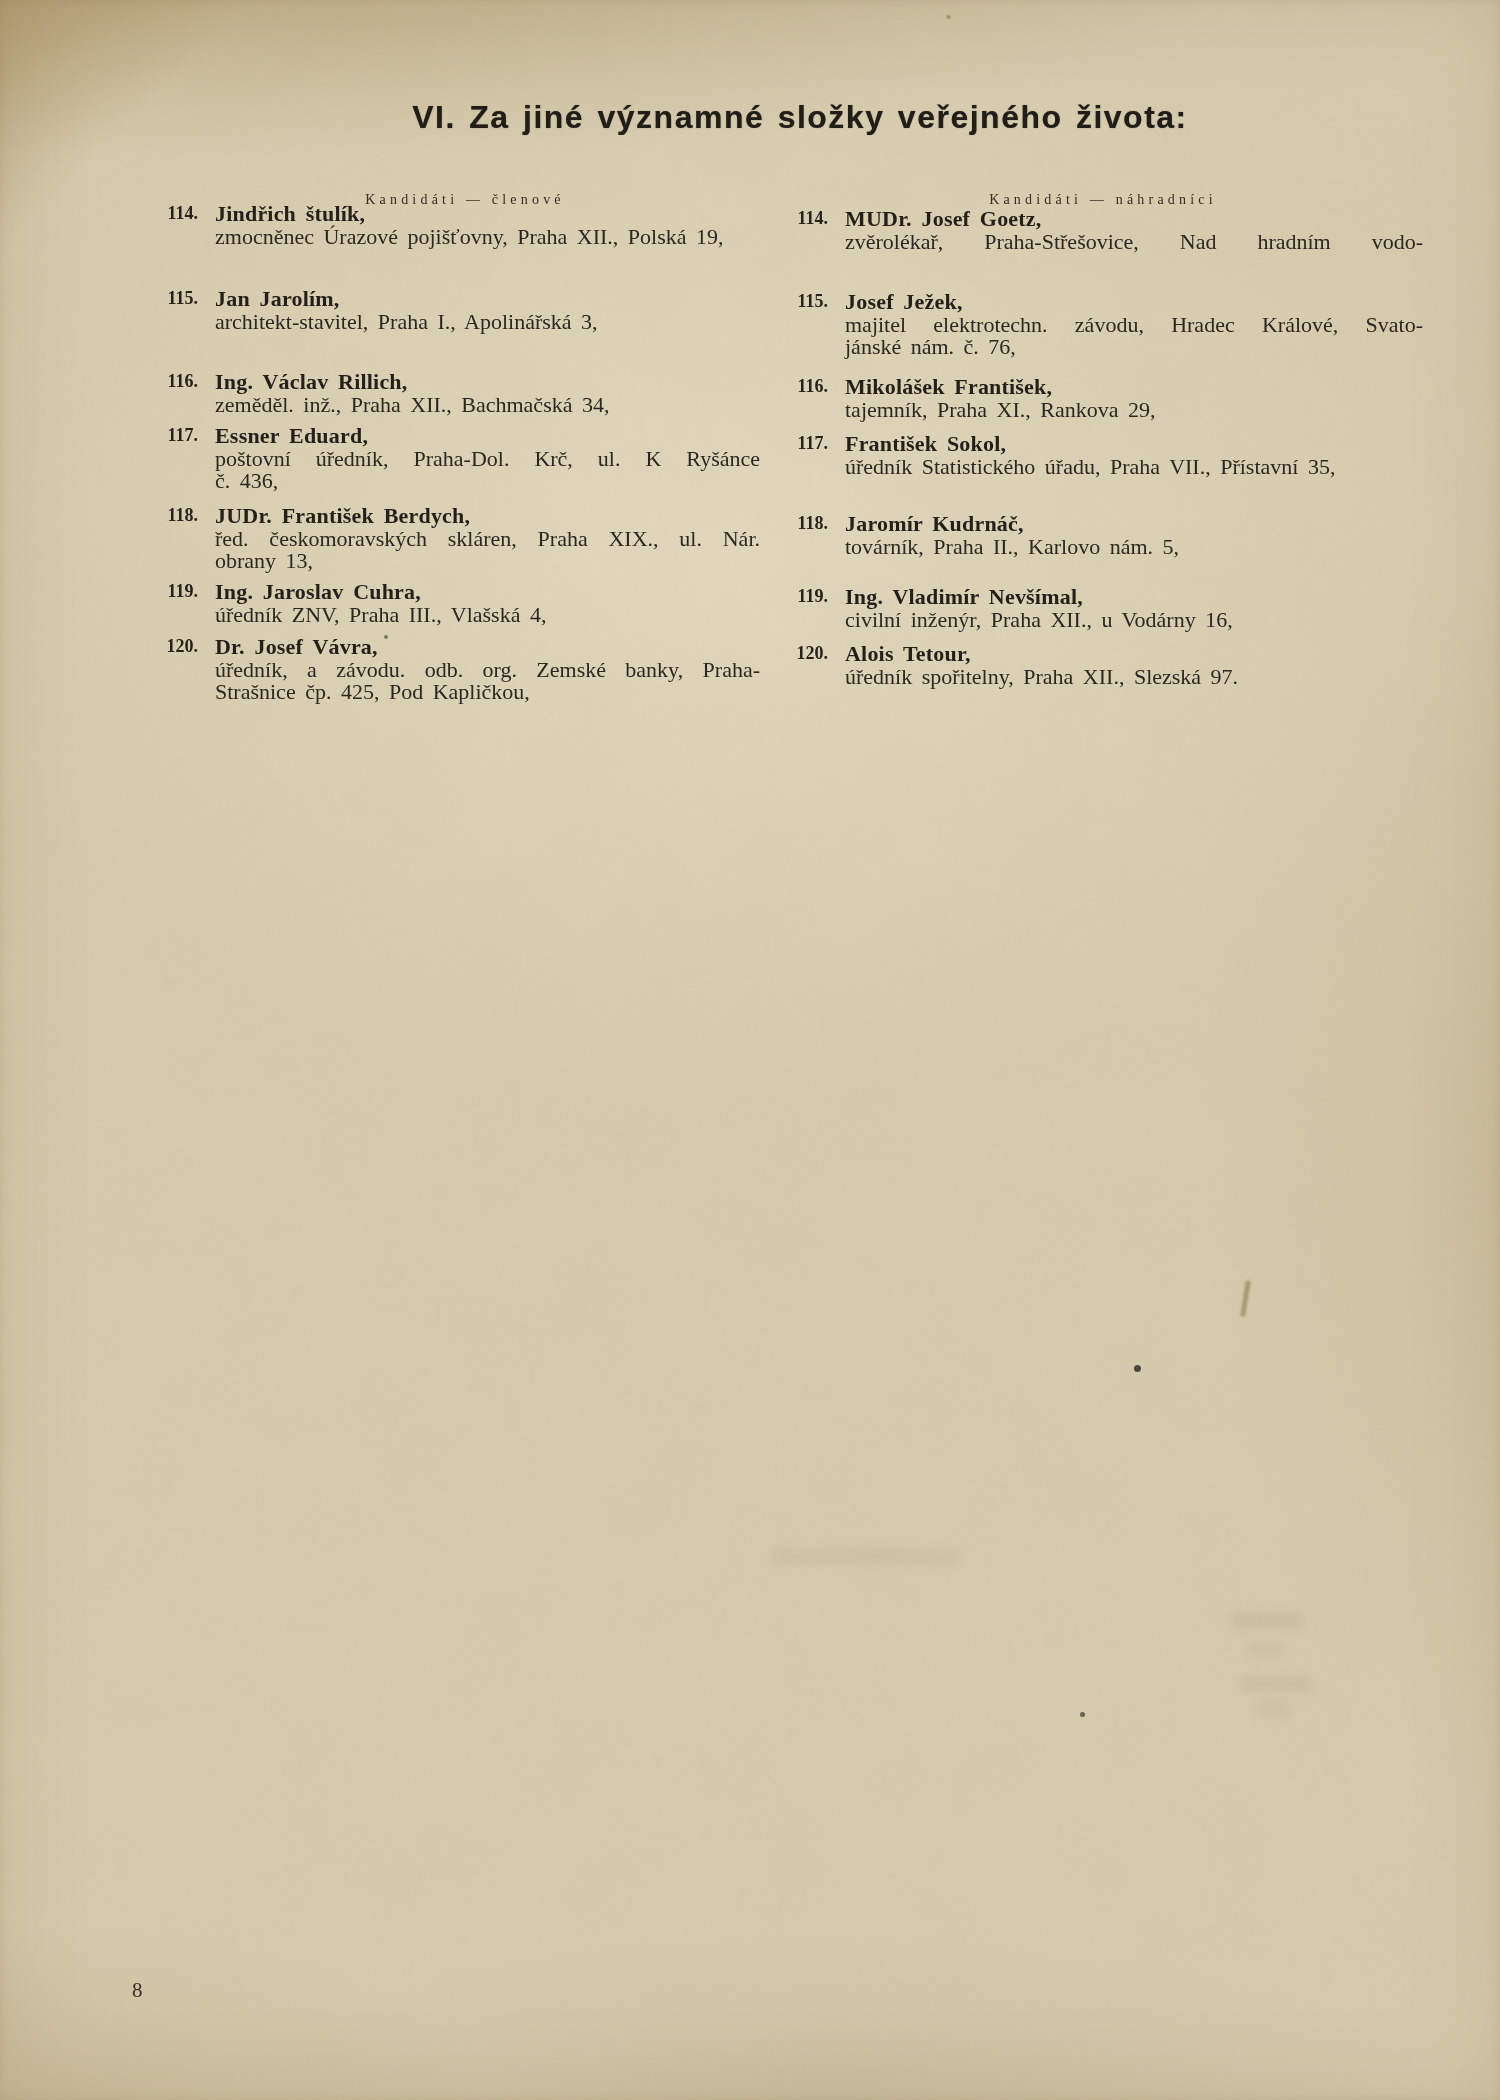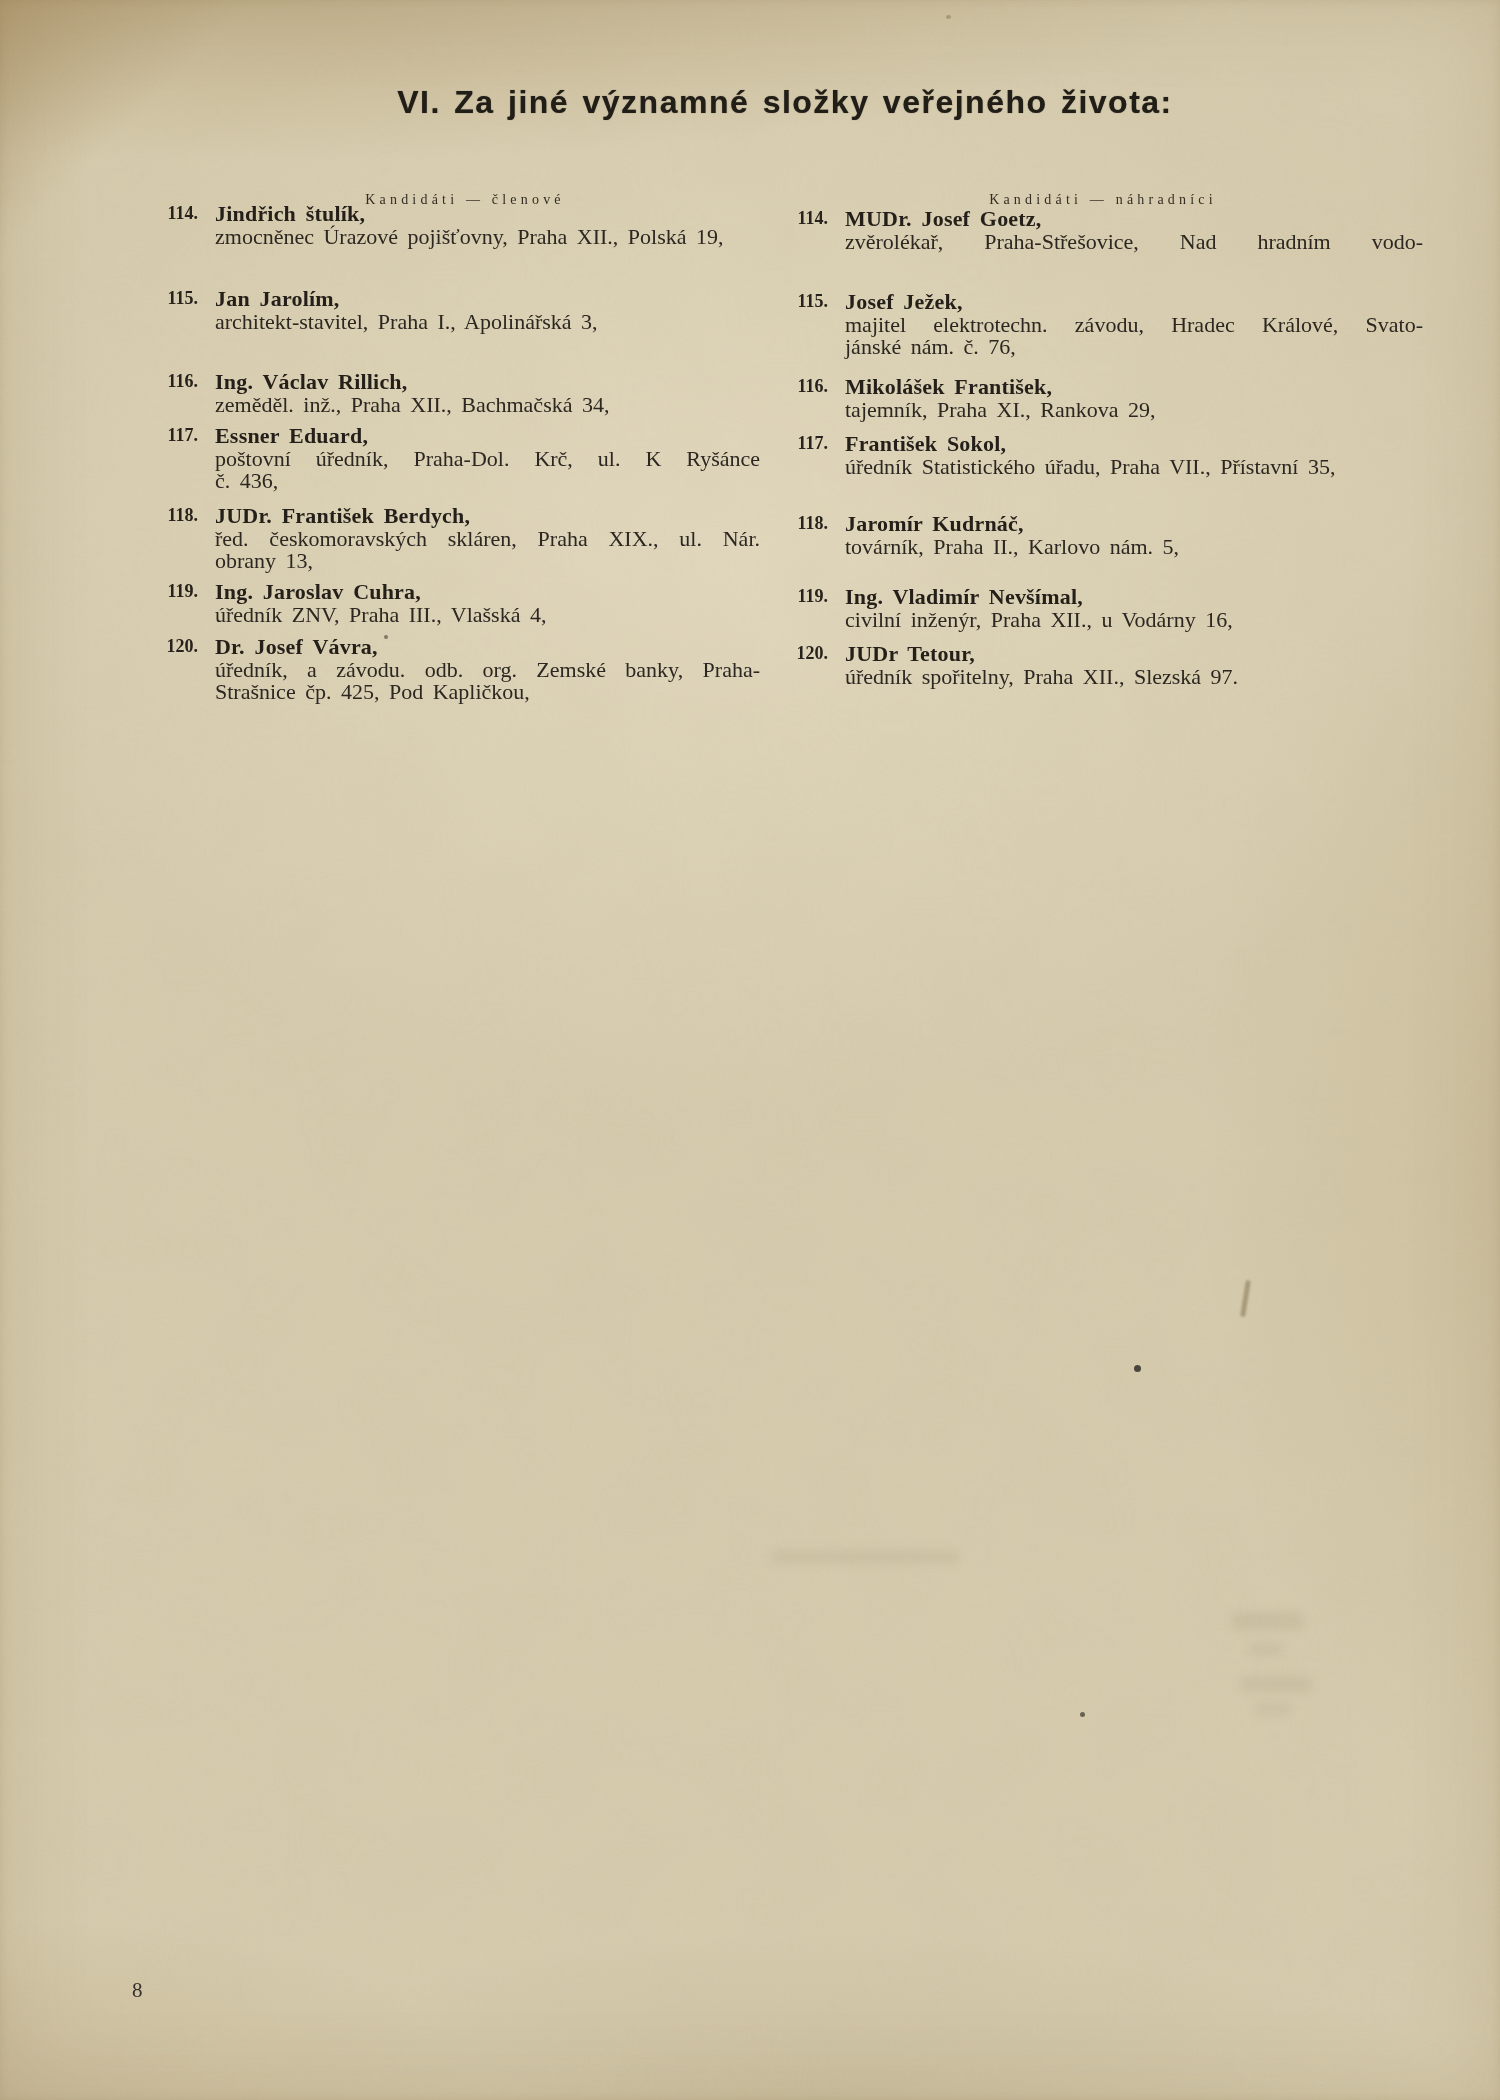--- a/index.html
+++ b/index.html
@@ -15,21 +15,21 @@
       radial-gradient(ellipse 700px 260px at 0% 100%, rgba(140,110,60,0.16), rgba(140,110,60,0) 70%),
       radial-gradient(ellipse 420px 900px at 100% 55%, rgba(150,122,70,0.12), rgba(150,122,70,0) 72%),
       radial-gradient(ellipse 900px 240px at 55% 100%, rgba(130,112,72,0.12), rgba(130,112,72,0) 70%),
       radial-gradient(ellipse 1050px 760px at 48% 26%, rgba(250,245,226,0.34), rgba(250,245,226,0) 75%),
       #d7ccae;
     box-shadow: inset 0 0 90px rgba(120,95,50,.18), inset 0 0 10px rgba(120,95,50,.15);
   }
   .grain{position:absolute;left:0;top:0;width:1500px;height:2100px;pointer-events:none;}
 
   .title{
-    position:absolute; left:330px; top:84px; width:910px; margin:0;
+    position:absolute; left:330px; top:84px; width:910px; margin:15px;
     text-align:center;
     font-family:"Liberation Sans", sans-serif;
     font-weight:bold; font-size:32px; letter-spacing:1.5px; word-spacing:3px;
     color:#211d17;
     text-shadow:0 0 1px rgba(33,29,23,.55);
   }
   .col-header{
     position:absolute; top:157px; width:330px; text-align:center;
     font-size:14px; letter-spacing:0.30em; color:#332d24;
     white-space:nowrap;
@@ -205,21 +205,21 @@
       <div class="entry">
         <span class="num">119.</span>
         <div class="body">
           <div class="name">Ing. Vladimír Nevšímal,</div>
           <div class="line">civilní inženýr, Praha XII., u Vodárny 16,</div>
         </div>
       </div>
       <div class="entry">
         <span class="num">120.</span>
         <div class="body">
-          <div class="name">JUDr Tetour,</div>
+          <div class="name">Alois Tetour,</div>
           <div class="line">úředník spořitelny, Praha XII., Slezská 97.</div>
         </div>
       </div>
     </div>
 
   <div class="page-number">8</div>
 
   <div class="mark speck-top"></div>
   <div class="mark scratch"></div>
   <div class="mark dot-a"></div>

